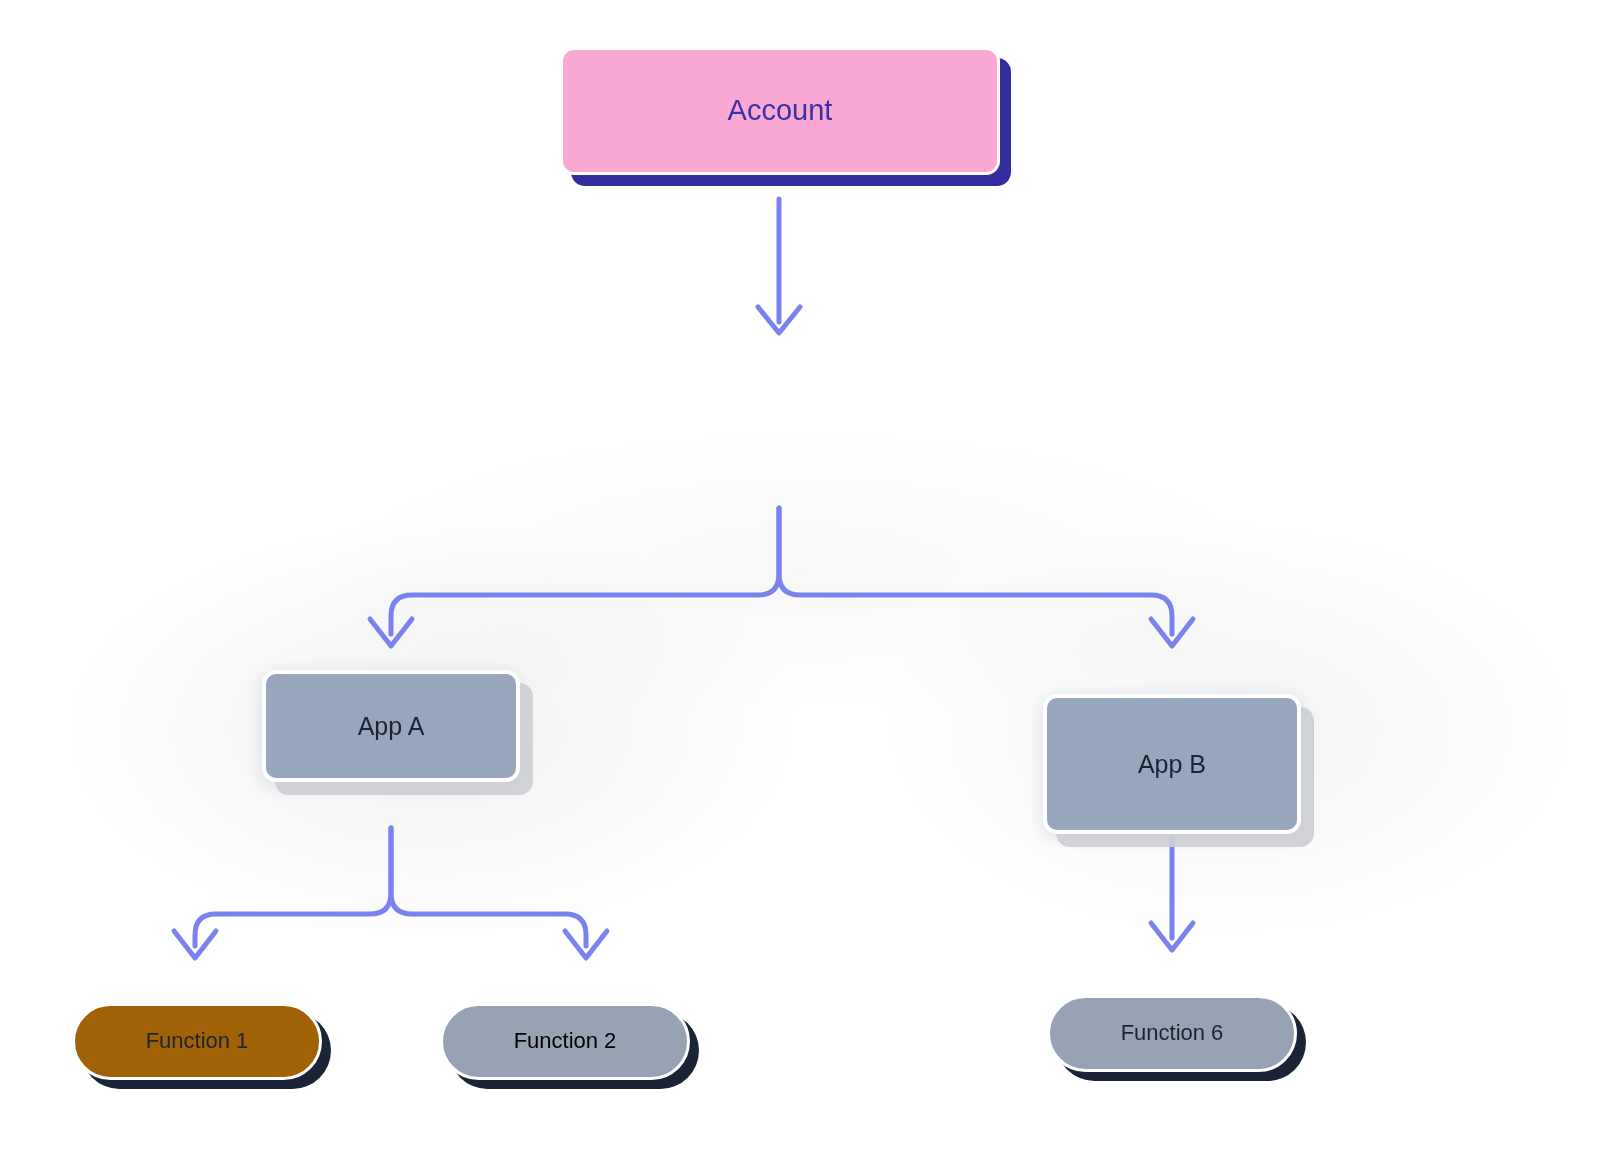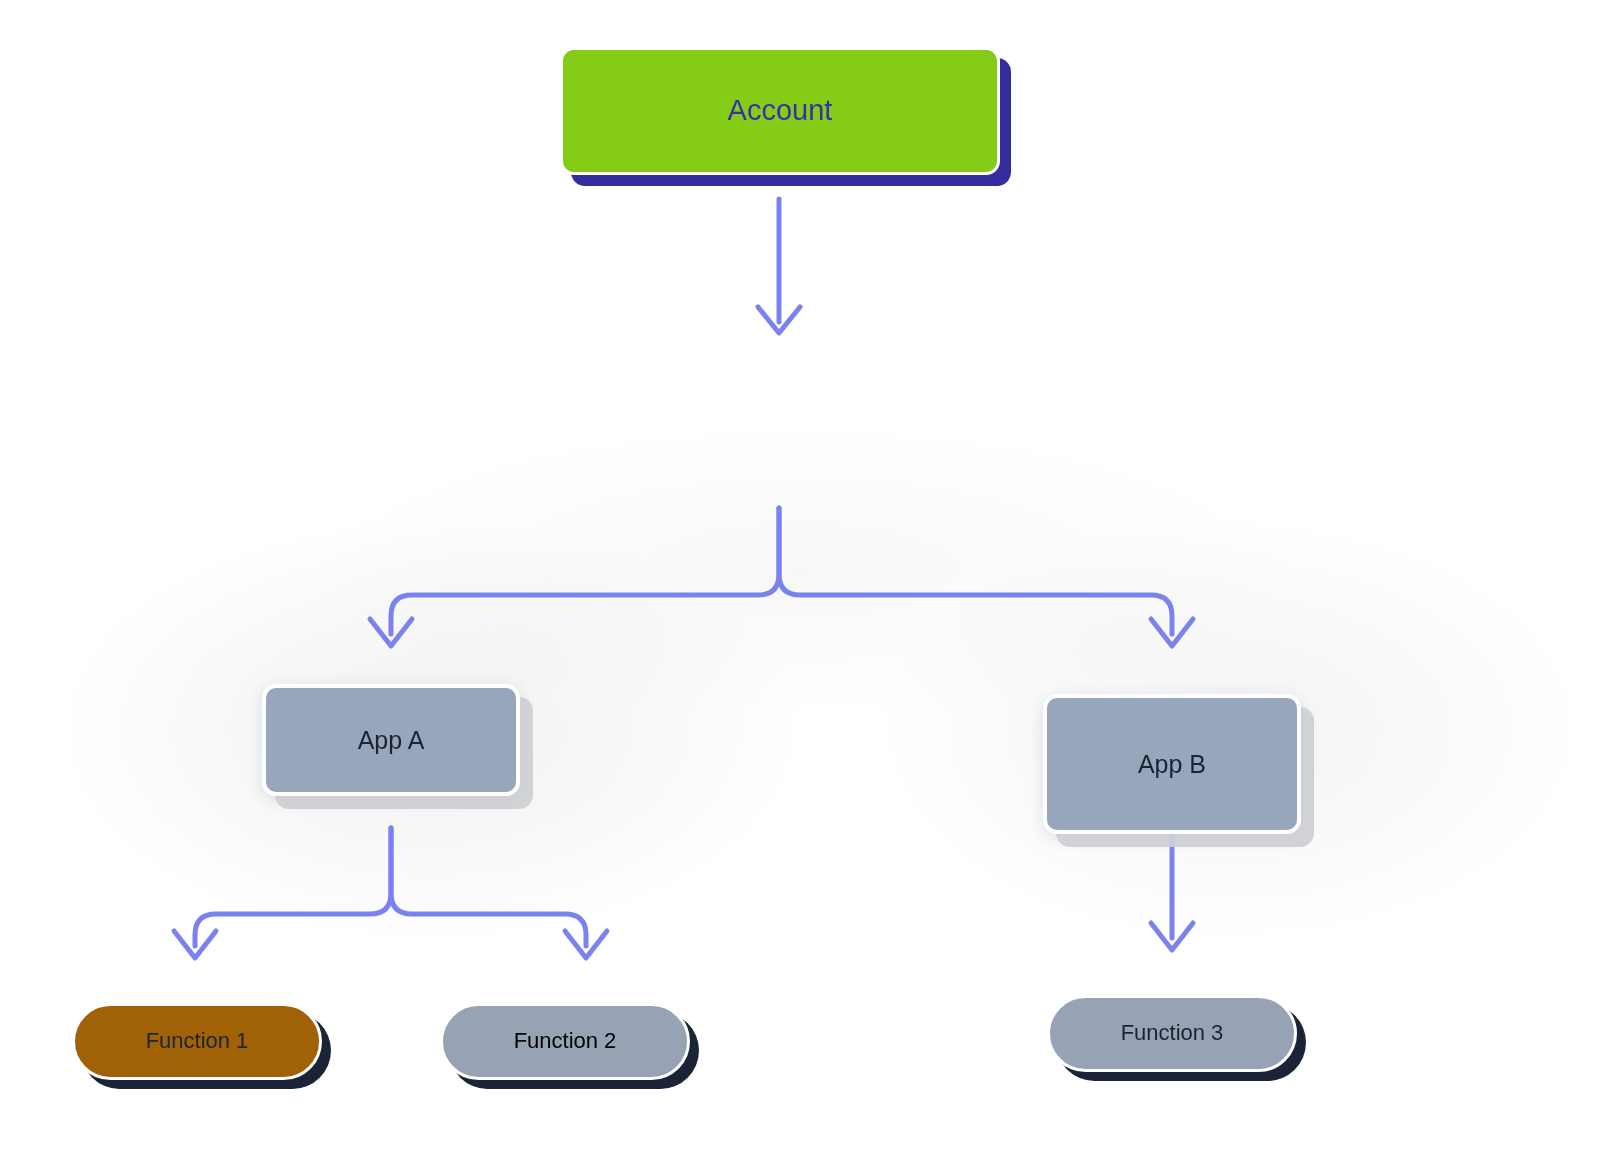--- a/index.html
+++ b/index.html
@@ -161,38 +161,38 @@
       </g>
 
       <g>
         <path d="M 1172 828 L 1172 938"></path>
         <path d="M 1151 923 L 1172 950 L 1193 923"></path>
       </g>
 
     </g>
   </svg>
 
-  <div class="node node-accent rect" id="n-account" style="left: 560px; top: 47px; width: 440px; height: 128px; font-size: 29px; background: #84cc16; color: rgb(56, 50, 168);">
+  <div class="node node-accent rect" id="n-account" style="left: 560px; top: 47px; width: 440px; height: 128px; font-size: 29px; background: #f9a8d4; color: rgb(56, 50, 168);">
     <span class="node-label">Account</span>
   </div>
 
 
-  <div class="node node-app" id="n-app-a" style="left: 262px; top: 684px; width: 258px; height: 112px; font-size: 25px; background: rgb(151, 165, 189); color: rgb(27, 36, 48);">
+  <div class="node node-app" id="n-app-a" style="left: 262px; top: 670px; width: 258px; height: 112px; font-size: 25px; background: rgb(151, 165, 189); color: rgb(27, 36, 48);">
     <span class="node-label">App A</span>
   </div>
 
   <div class="node node-app" id="n-app-b" style="left: 1043px; top: 694px; width: 258px; height: 140px; font-size: 25px; background: rgb(151, 165, 189); color: rgb(27, 36, 48);">
     <span class="node-label">App B</span>
   </div>
 
   <div class="node node-fn" id="n-function-1" style="left: 72px; top: 1003px; width: 250px; height: 77px; font-size: 22px; background: #a16207; color: rgb(27, 36, 48);">
     <span class="node-label">Function 1</span>
   </div>
 
   <div class="node node-fn" id="n-function-2" style="left: 440px; top: 1003px; width: 250px; height: 77px; font-size: 22px; background: rgb(151, 163, 181); color: #000000;">
     <span class="node-label">Function 2</span>
   </div>
 
   <div class="node node-fn" id="n-function-3" style="left: 1047px; top: 995px; width: 250px; height: 77px; font-size: 22px; background: rgb(151, 163, 181); color: rgb(27, 36, 48);">
-    <span class="node-label">Function 3</span>
+    <span class="node-label">Function 6</span>
   </div>
 
 </div>
 
 </body></html>

